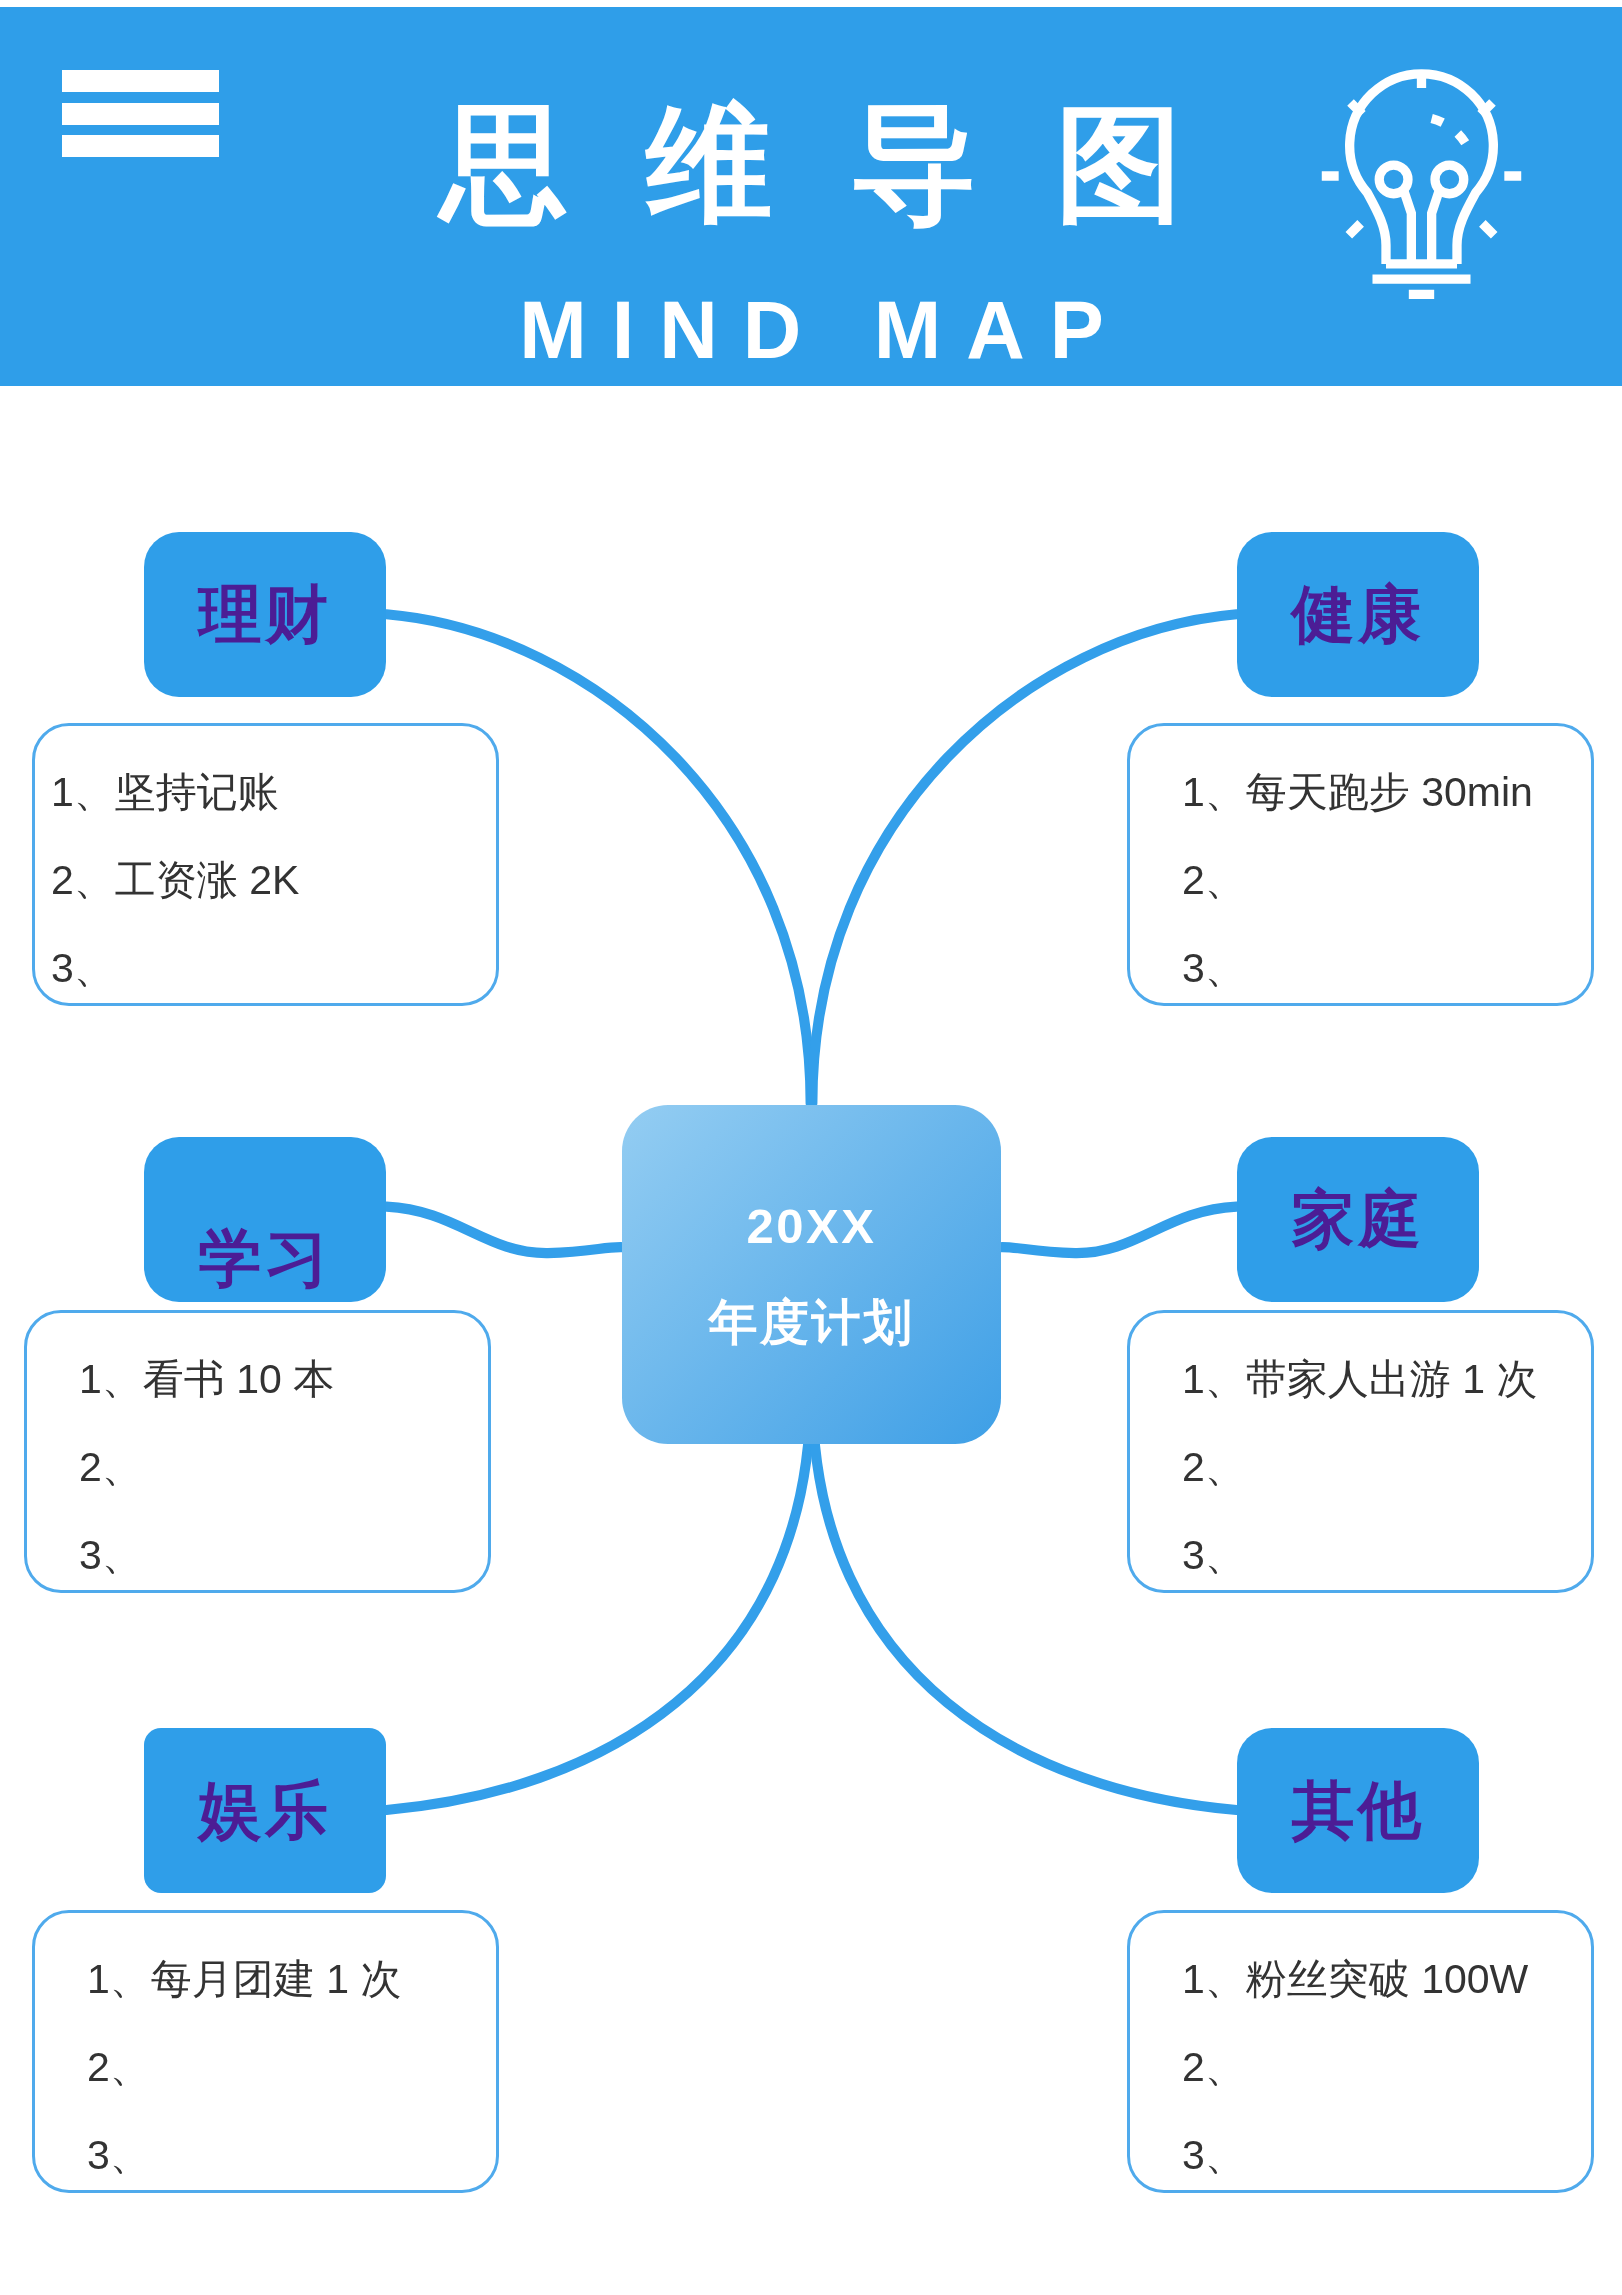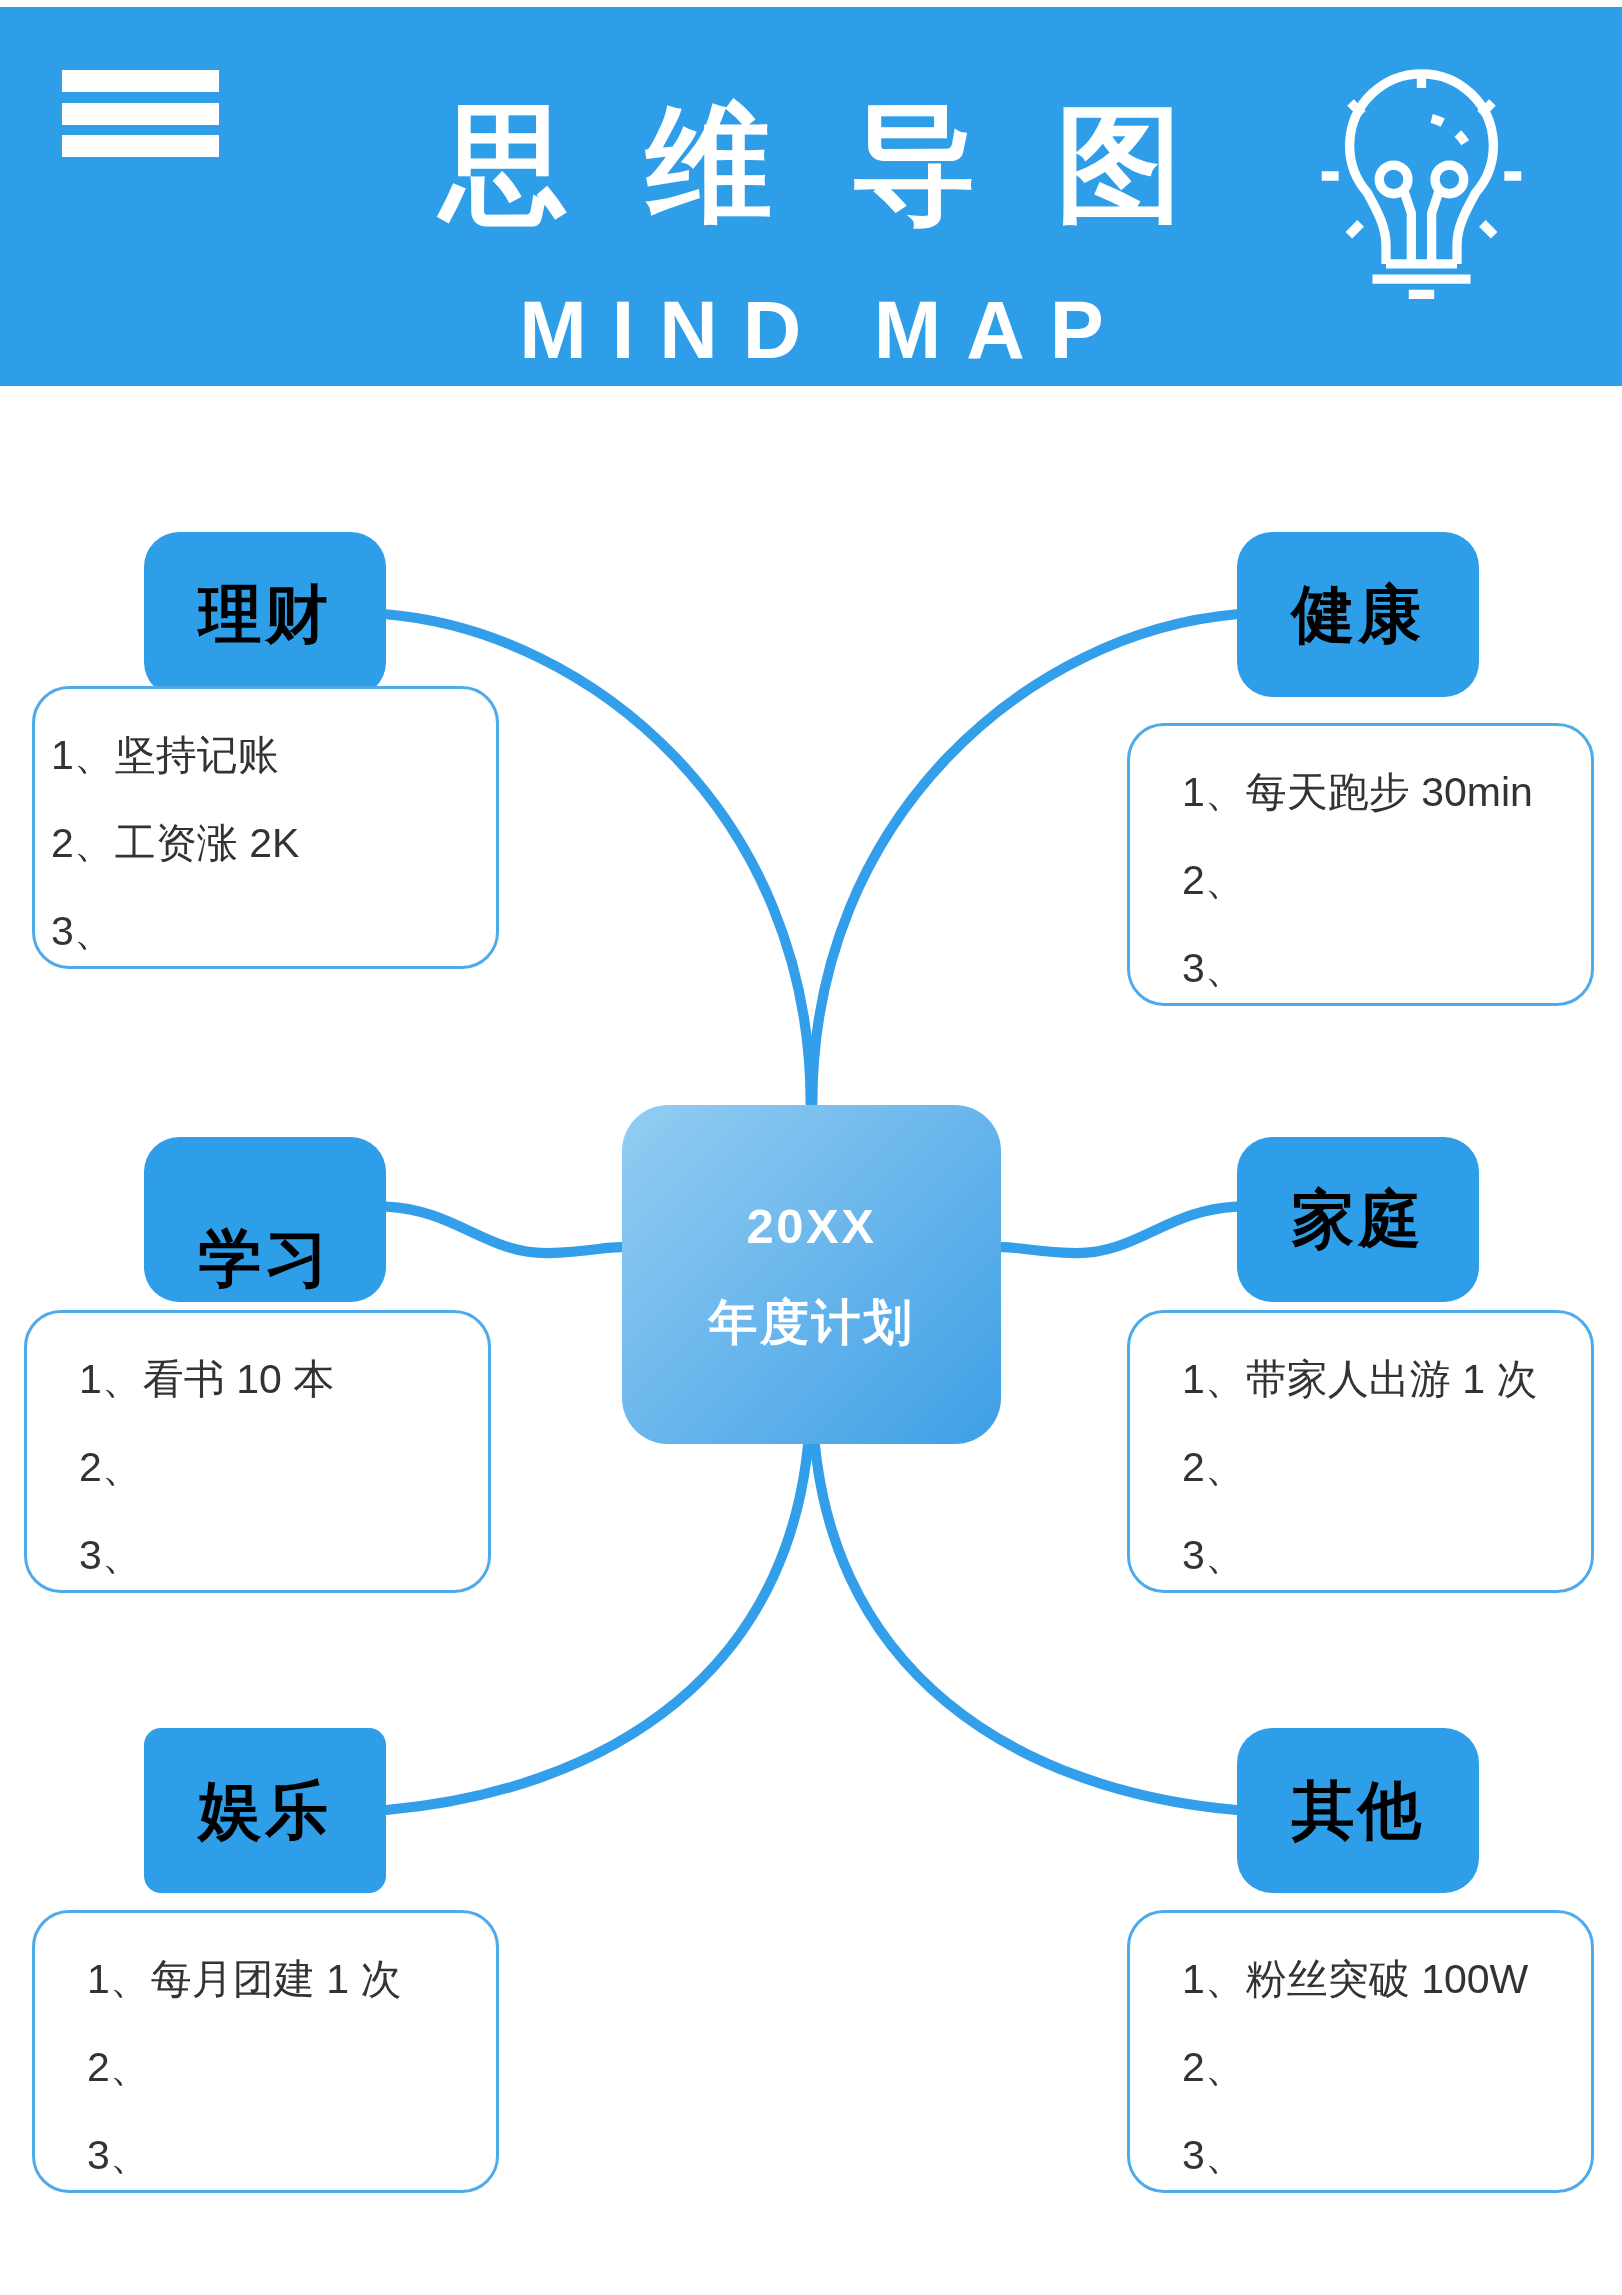--- a/index.html
+++ b/index.html
@@ -18,33 +18,33 @@
             letter-spacing:25px;padding-left:25px;box-sizing:border-box;white-space:nowrap;}
   .bulb{position:absolute;left:1303px;top:49px;}
 
   
   .connectors{position:absolute;left:0;top:0;width:1623px;height:2295px;}
   .connectors path{fill:none;stroke-width:12px;stroke-linecap:round;}
 
   
   .blabel{position:absolute;width:242px;height:165px;background:#2F9EE9;border-radius:35px;
           display:flex;align-items:center;justify-content:center;
-          color:#000000;font-size:63px;font-weight:bold;letter-spacing:3.4px;}
+          color:#4c1d95;font-size:63px;font-weight:bold;letter-spacing:3.4px;}
   .pos-licai   {left:144px; top:532px;}
   .pos-jiankang{left:1237px;top:532px;}
   .pos-xuexi   {left:144px; top:1137px;align-items:flex-end;}
   .pos-jiating {left:1237px;top:1137px;}
   .pos-yule    {left:144px; top:1728px;border-radius:17px;}
   .pos-qita    {left:1237px;top:1728px;}
 
   
   .bbox{position:absolute;width:467px;height:283px;background:#ffffff;
         border:3.4px solid #4FAAEC;border-radius:37px;box-sizing:border-box;
         padding:22px 0 0 52px;}
-  .box-licai   {left:32px;  top:686px;padding-left:16px;}
+  .box-licai   {left:32px;  top:723px;padding-left:16px;}
   .box-jiankang{left:1127px;top:723px;}
   .box-xuexi   {left:24px;  top:1310px;}
   .box-jiating {left:1127px;top:1310px;}
   .box-yule    {left:32px;  top:1910px;}
   .box-qita    {left:1127px;top:1910px;}
   .bitem{height:88px;display:flex;align-items:center;
          font-size:41px;color:#333333;white-space:nowrap;}
 
   
   .center-node{position:absolute;left:622px;top:1105px;width:379px;height:339px;

